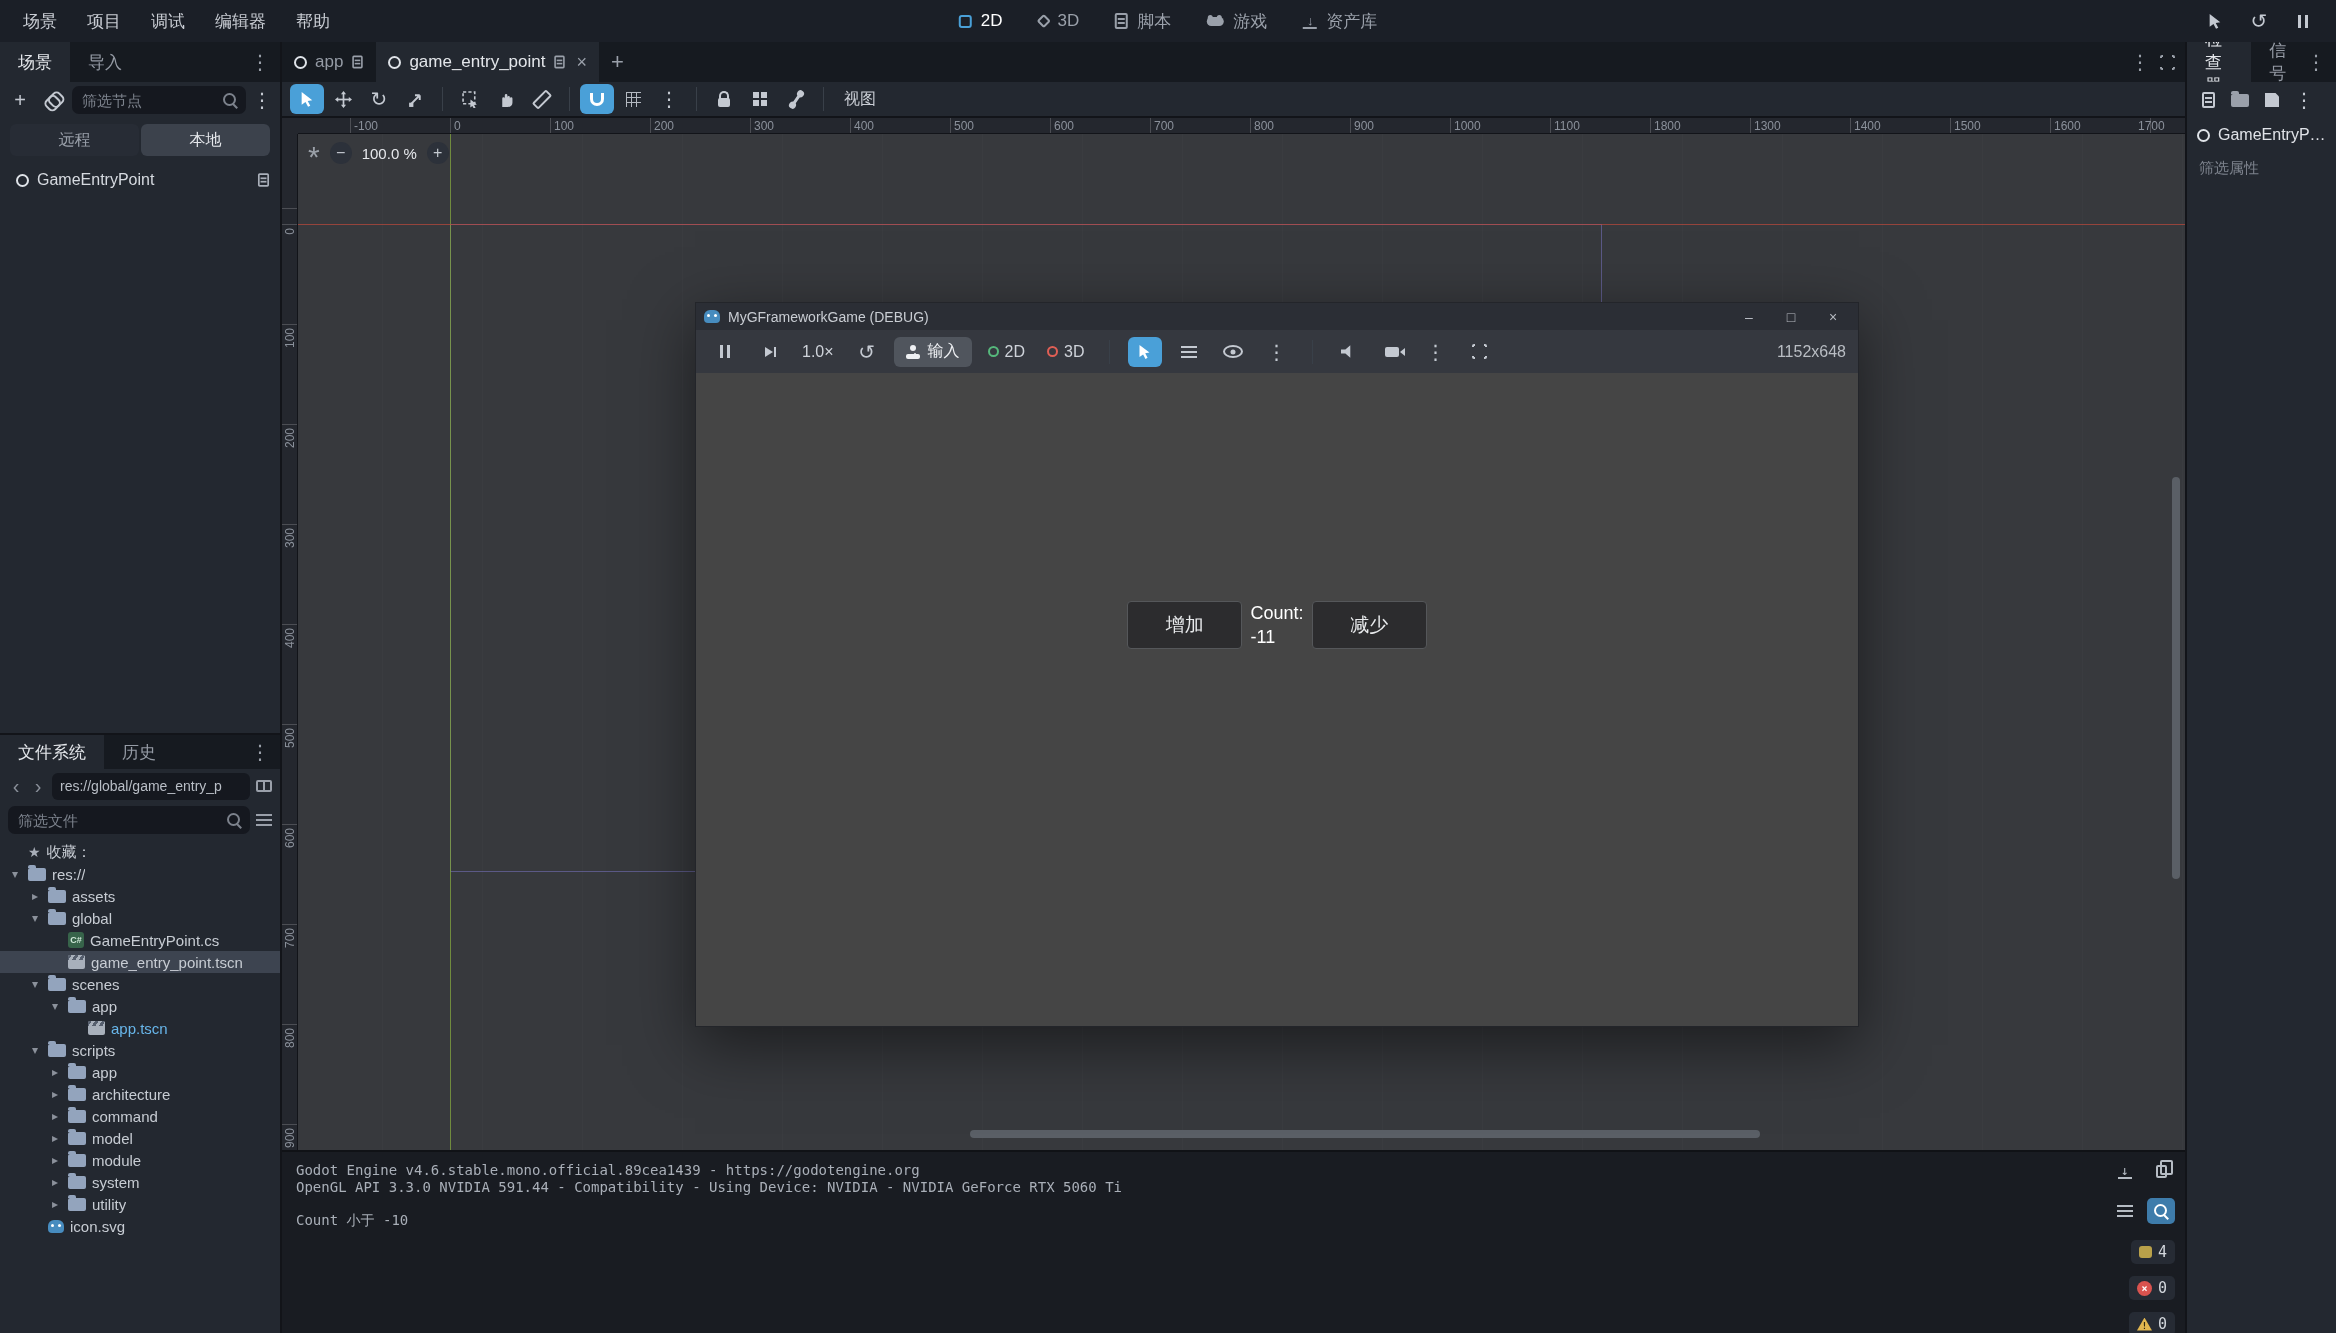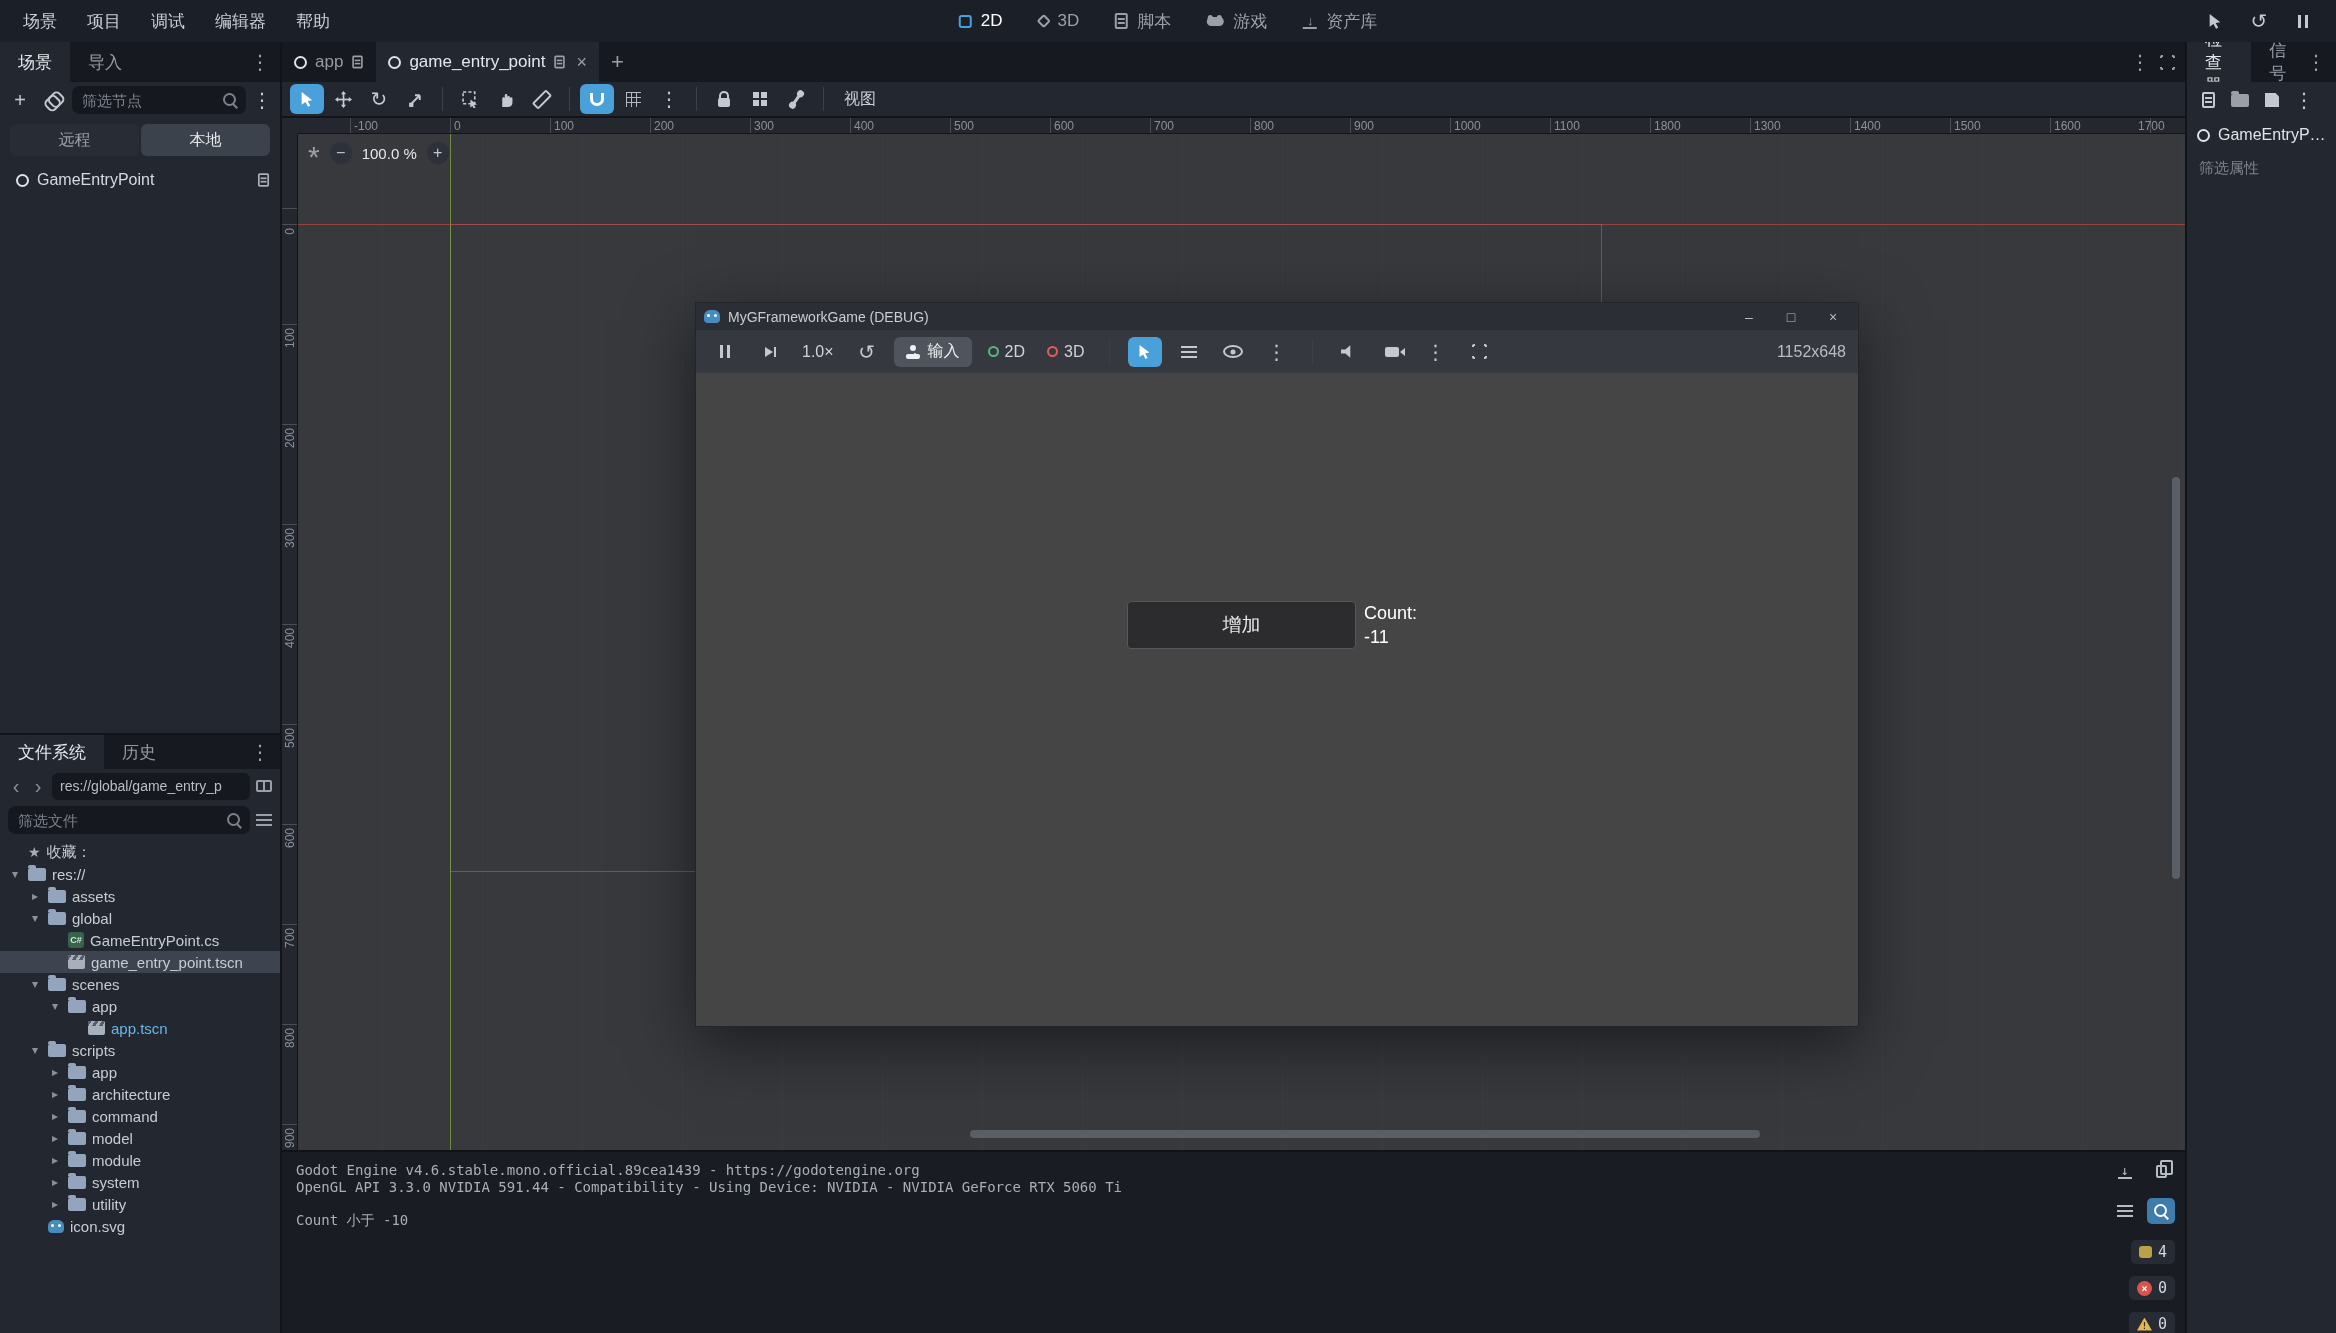--- a/index.html
+++ b/index.html
@@ -584,20 +584,21 @@
           <span class="ib glyph">⋮</span>
           <span class="ib">
               <span class="i-fsq"></span>
             </span>
           <span class="gw-res">1152x648</span>
         </div>
         <div class="gw-content">
           <div class="gw-stack">
             <button class="g-btn">增加</button>
             <div class="g-count">Count: -11</div>
+            <button class="g-btn">减少</button>
           </div>
         </div>
       </div>
 
       <div class="sb-v"></div>
       <div class="sb-h"></div>
     </div>
 
     <div id="output">
       <div id="outlines">

